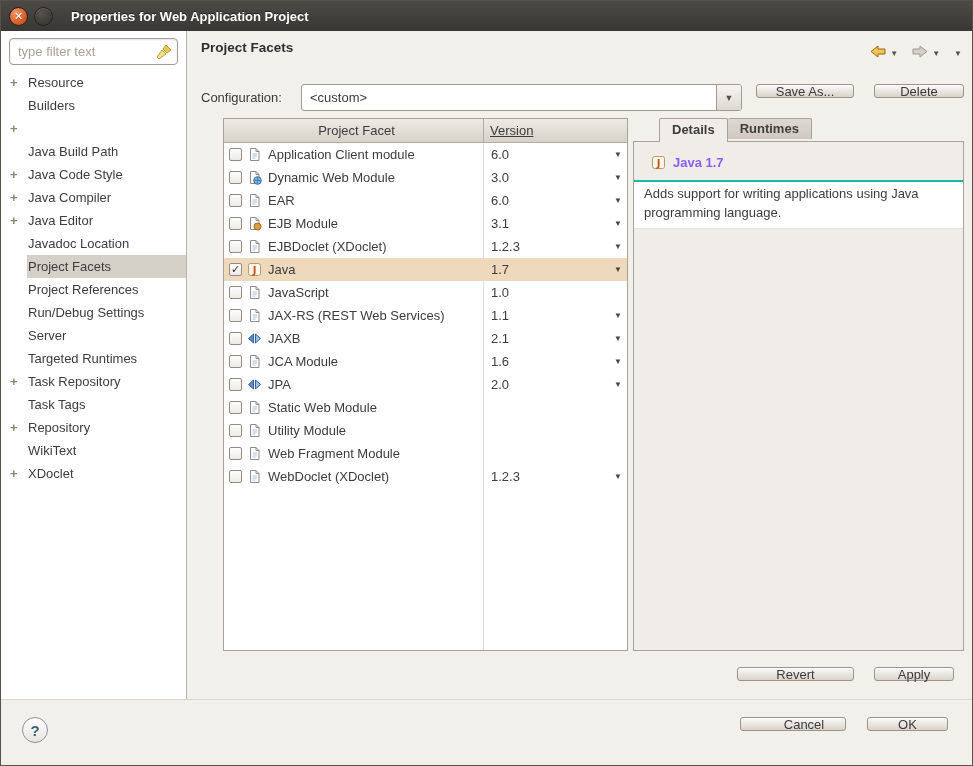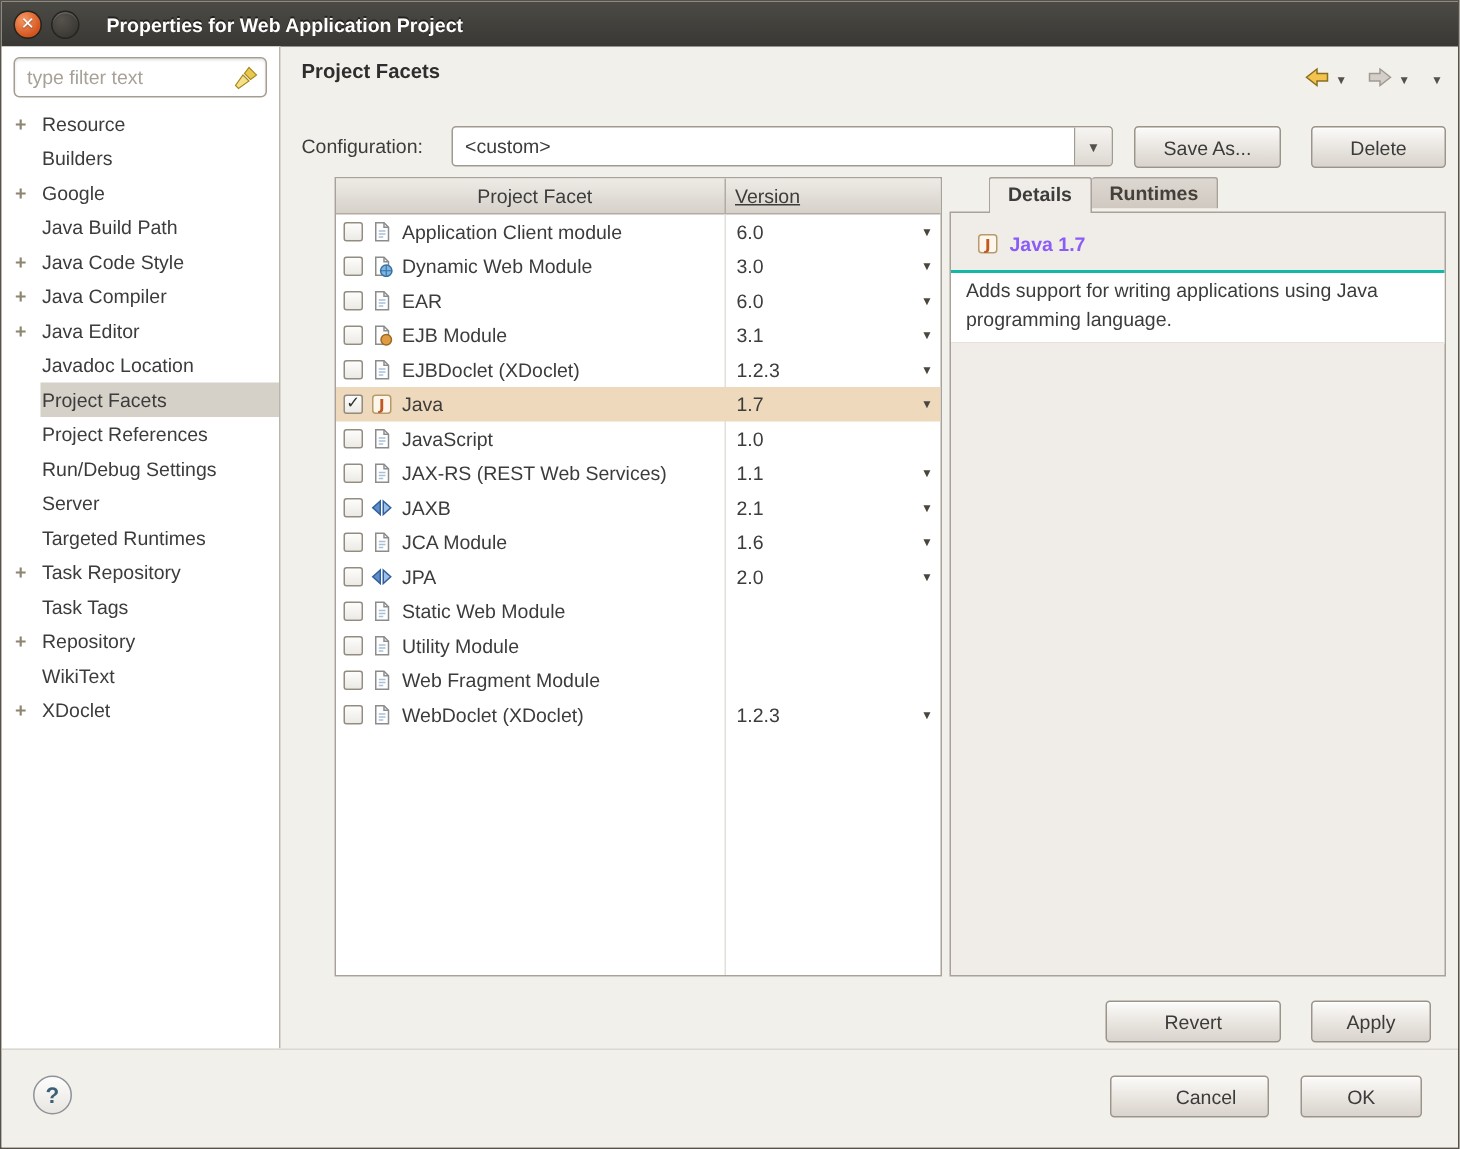--- a/index.html
+++ b/index.html
@@ -60,21 +60,21 @@
   }
   .combo-text { flex:1; padding-left:8px; }
   .combo-arrow {
     width:25px; height:100%; border-left:1px solid #a19a90;
     background:linear-gradient(#f7f5f2,#ddd8d1); display:flex; align-items:center; justify-content:center;
     font-size:9px; color:#55514a; border-radius:0 2px 2px 0;
   }
 
   .btn {
     background:linear-gradient(#fcfbfa,#e6e2dc 60%,#d9d4cd);
-    border:1px solid #9b948a; border-radius:3px; height:28px;
+    border:1px solid #9b948a; border-radius:3px; height:14px;
     font:13px "Liberation Sans",sans-serif; color:#3b3b3b; text-align:center;
     display:flex; align-items:center; justify-content:center; cursor:default;
     box-shadow:inset 0 1px 0 rgba(255,255,255,.7);
   }
   .btn-saveas { position:absolute; left:568px; top:53px; width:98px; }
   .btn-delete { position:absolute; left:686px; top:53px; width:90px; }
 
   
   .facet-table {
     position:absolute; left:35px; top:87px; width:405px; height:533px;
@@ -155,21 +155,20 @@
       <div class="tree-item">
     <span class="tree-expander">+</span>
     <span class="tree-label">Resource</span>
   </div>
       <div class="tree-item">
     <span class="tree-expander"></span>
     <span class="tree-label">Builders</span>
   </div>
       <div class="tree-item">
     <span class="tree-expander">+</span>
-    <span class="tree-label">Google</span>
   </div>
       <div class="tree-item">
     <span class="tree-expander"></span>
     <span class="tree-label">Java Build Path</span>
   </div>
       <div class="tree-item">
     <span class="tree-expander">+</span>
     <span class="tree-label">Java Code Style</span>
   </div>
       <div class="tree-item">

